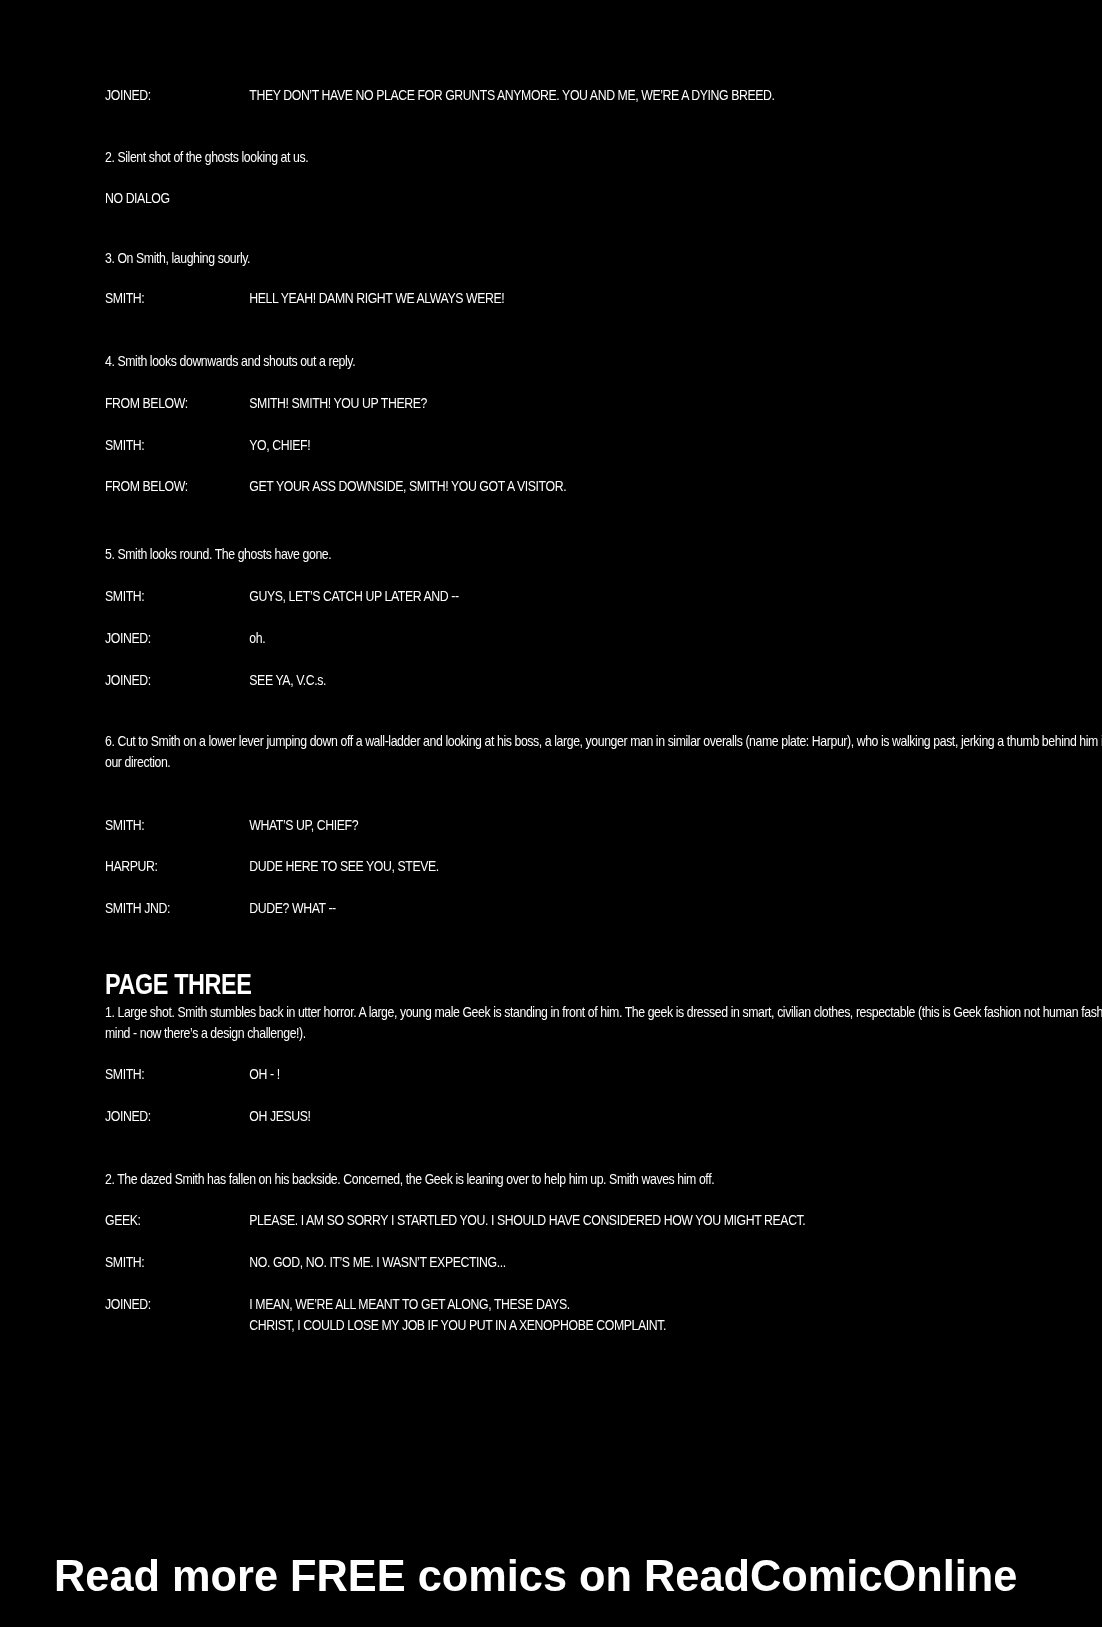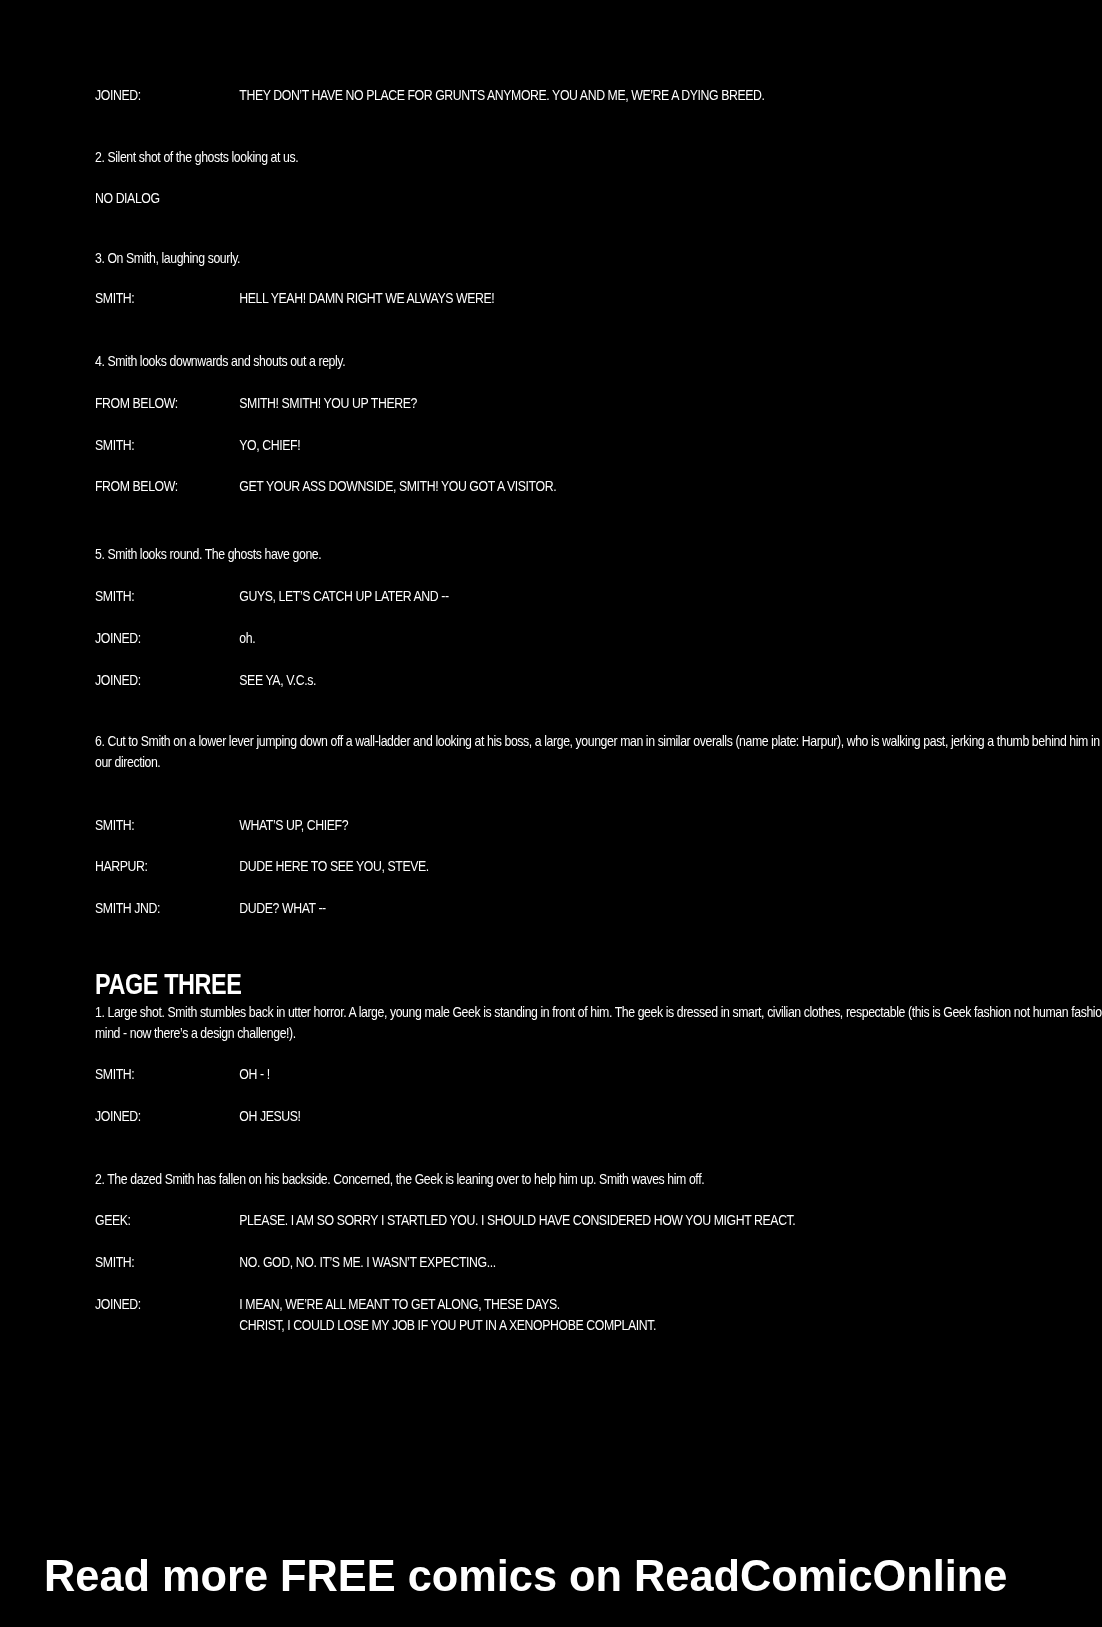--- a/index.html
+++ b/index.html
@@ -10,21 +10,21 @@
     body {
       width: 1102px;
       height: 1627px;
       position: relative;
       overflow: hidden;
       color: #ffffff;
       font-family: "Liberation Sans", sans-serif;
     }
     .page {
       position: absolute;
-      left: 8px; top: 0;
+      left: 18px; top: 0;
       width: 1048px;
       height: 1627px;
     }
     .line {
       position: absolute;
       left: 87px;
       font-size: 15px;
       line-height: 21px;
       letter-spacing: -0.5px;
       transform: scaleX(0.82);

